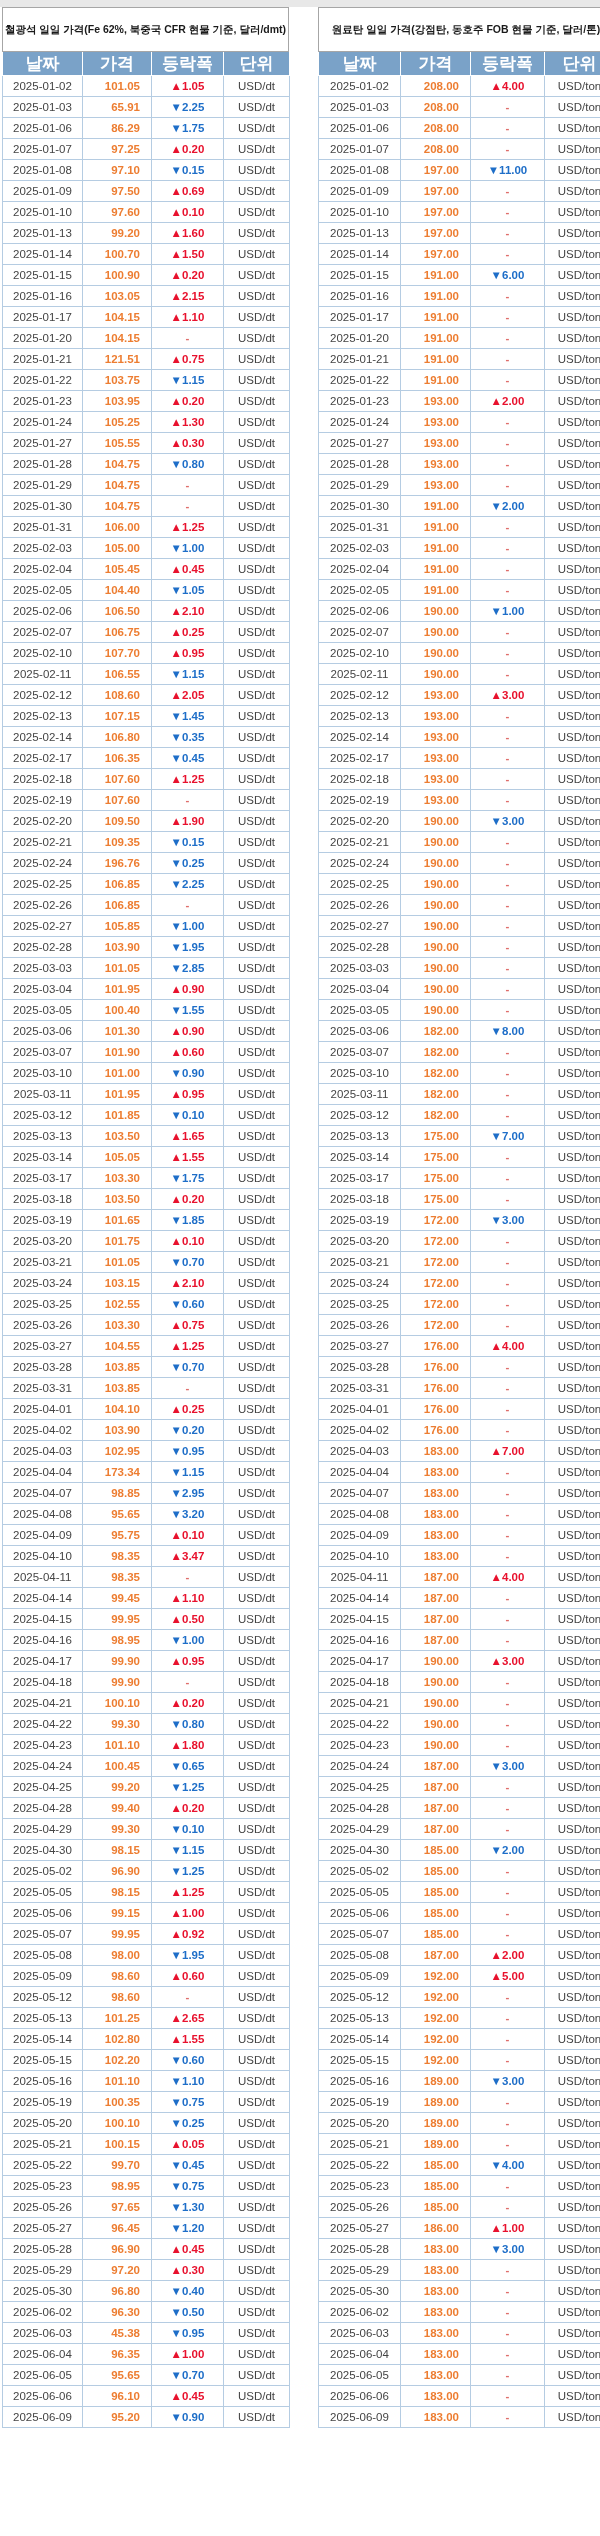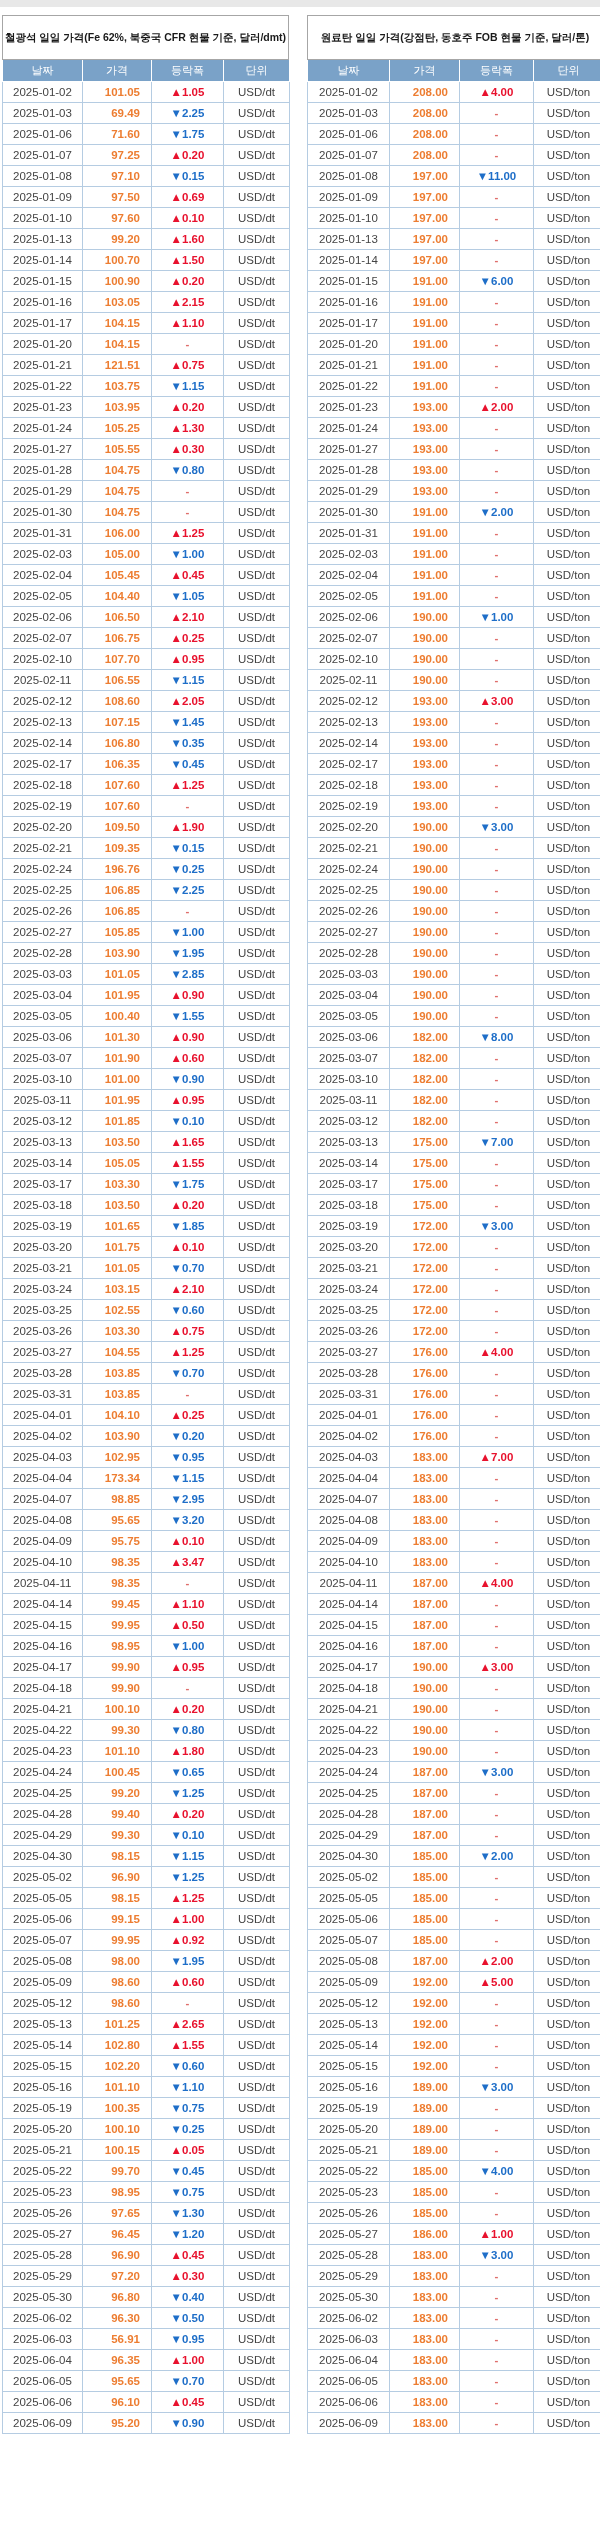--- a/index.html
+++ b/index.html
@@ -1,24 +1,24 @@
 <!DOCTYPE html>
 <html><head>
 <meta charset="utf-8">
 <style>
   html,body{margin:0;padding:0;background:#ffffff;}
   body{width:600px;font-family:"Liberation Sans","DejaVu Sans",sans-serif;}
   .topband{height:7px;background:#e8e8e8;}
-  .wrap{display:flex;gap:18px;padding:8px 2px;align-items:flex-start;}
+  .wrap{display:flex;gap:29px;padding:0 2px;align-items:flex-start;}
   .panel{background:#ffffff;}
   .panel.left{width:287px;}
   .panel.right{width:296px;}
   .title{height:45px;box-sizing:border-box;border:1px solid #a6a6a6;display:flex;align-items:center;justify-content:center;font-weight:bold;font-size:10.5px;color:#1a1a1a;white-space:nowrap;overflow:hidden;background:#ffffff;}
   table{border-collapse:collapse;width:100%;table-layout:fixed;}
-  th{background:#7aa2c8;color:#ffffff;font-size:11px;font-weight:normal;height:21px;border:1px solid #ffffff;border-top:none;padding:0;}
+  th{background:#7aa2c8;color:#ffffff;font-size:17px;font-weight:bold;height:21px;border:1px solid #ffffff;border-top:none;padding:0;}
   td{height:21px;font-size:11.5px;border:1px solid #b5cce2;text-align:center;padding:0;box-sizing:border-box;background:#ffffff;white-space:nowrap;overflow:hidden;}
   .c-date{color:#444444;}
   .c-price{color:#ed7d31;font-weight:bold;text-align:right;padding-right:11px;}
   .c-change{font-weight:bold;}
   .c-change.up{color:#e8112d;}
   .c-change.down{color:#1e6ec8;}
   .c-change.flat{color:#df6e6b;}
   .c-unit{color:#444444;}
   .left .w-date{width:80px}.left .w-price{width:69px}.left .w-change{width:72px}.left .w-unit{width:66px}
   .right .w-date{width:82px}.right .w-price{width:70px}.right .w-change{width:74px}.right .w-unit{width:70px}
@@ -49,27 +49,27 @@
       </thead>
       <tbody>
           <tr>
             <td class="c-date">2025-01-02</td>
             <td class="c-price">101.05</td>
             <td class="c-change up">▲1.05</td>
             <td class="c-unit">USD/dt</td>
           </tr>
           <tr>
             <td class="c-date">2025-01-03</td>
-            <td class="c-price">69.49</td>
+            <td class="c-price">65.91</td>
             <td class="c-change down">▼2.25</td>
             <td class="c-unit">USD/dt</td>
           </tr>
           <tr>
             <td class="c-date">2025-01-06</td>
-            <td class="c-price">71.60</td>
+            <td class="c-price">86.29</td>
             <td class="c-change down">▼1.75</td>
             <td class="c-unit">USD/dt</td>
           </tr>
           <tr>
             <td class="c-date">2025-01-07</td>
             <td class="c-price">97.25</td>
             <td class="c-change up">▲0.20</td>
             <td class="c-unit">USD/dt</td>
           </tr>
           <tr>
@@ -685,21 +685,21 @@
             <td class="c-unit">USD/dt</td>
           </tr>
           <tr>
             <td class="c-date">2025-06-02</td>
             <td class="c-price">96.30</td>
             <td class="c-change down">▼0.50</td>
             <td class="c-unit">USD/dt</td>
           </tr>
           <tr>
             <td class="c-date">2025-06-03</td>
-            <td class="c-price">56.91</td>
+            <td class="c-price">45.38</td>
             <td class="c-change down">▼0.95</td>
             <td class="c-unit">USD/dt</td>
           </tr>
           <tr>
             <td class="c-date">2025-06-04</td>
             <td class="c-price">96.35</td>
             <td class="c-change up">▲1.00</td>
             <td class="c-unit">USD/dt</td>
           </tr>
           <tr>

